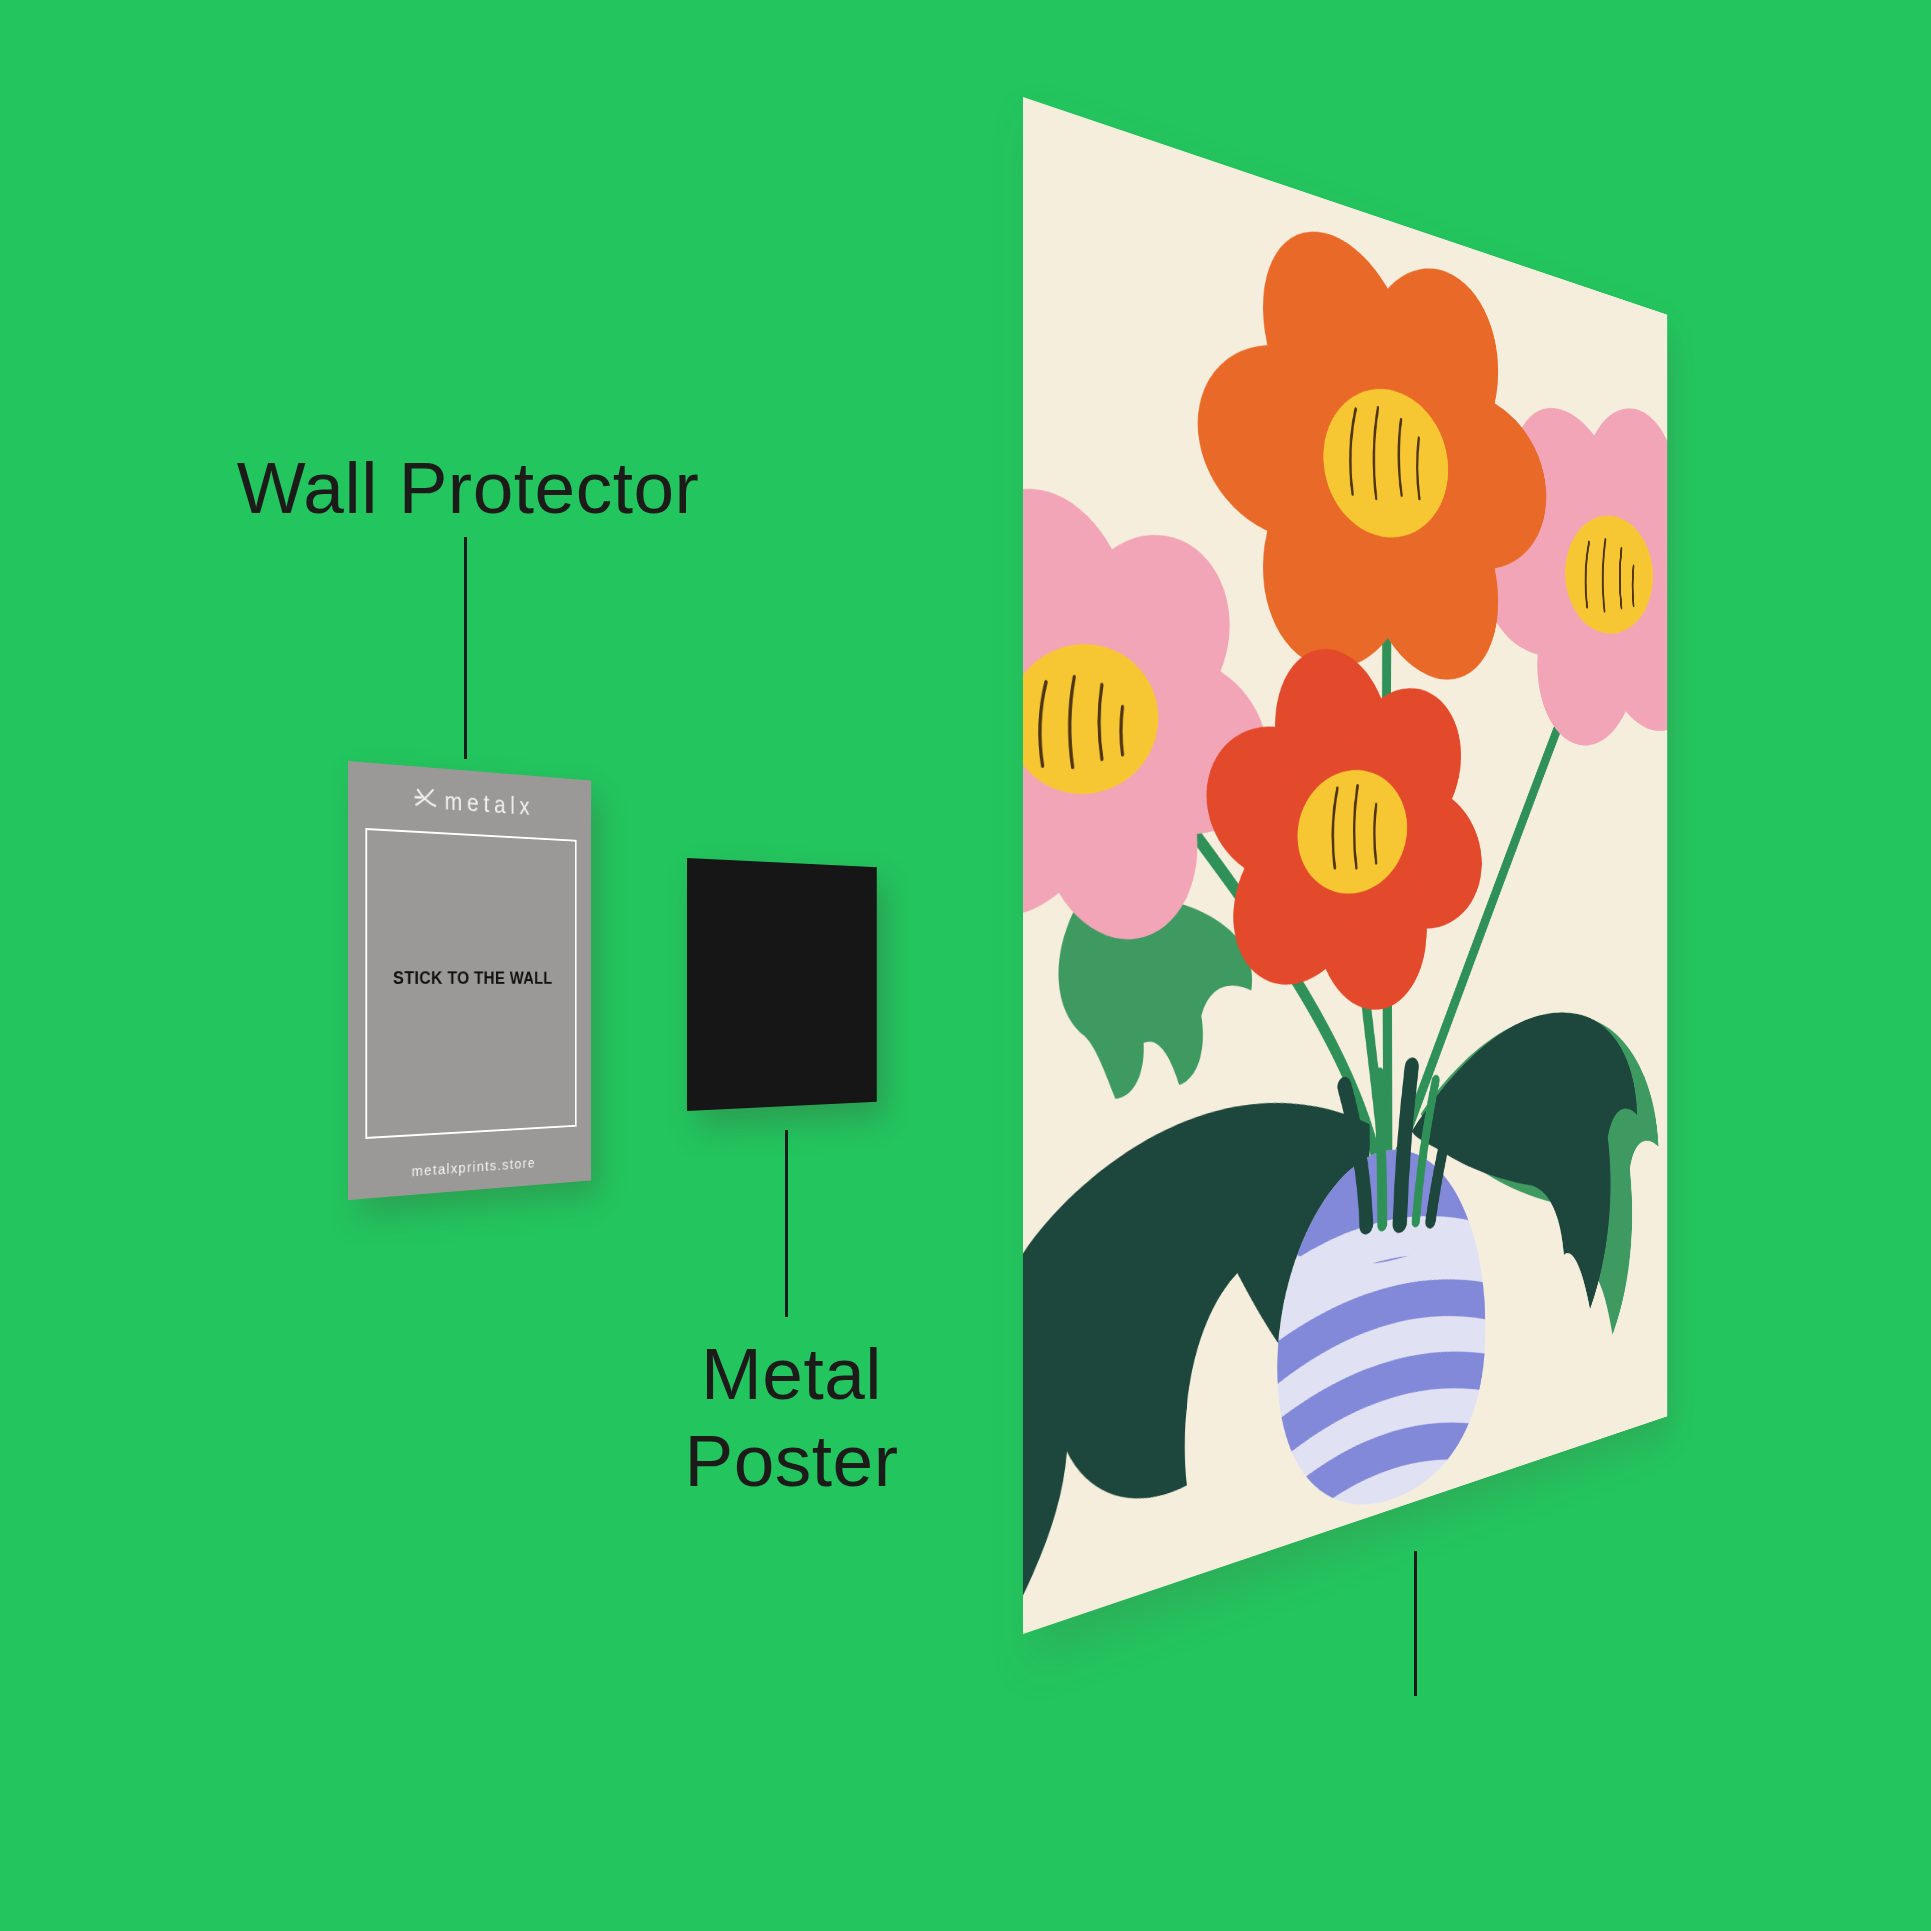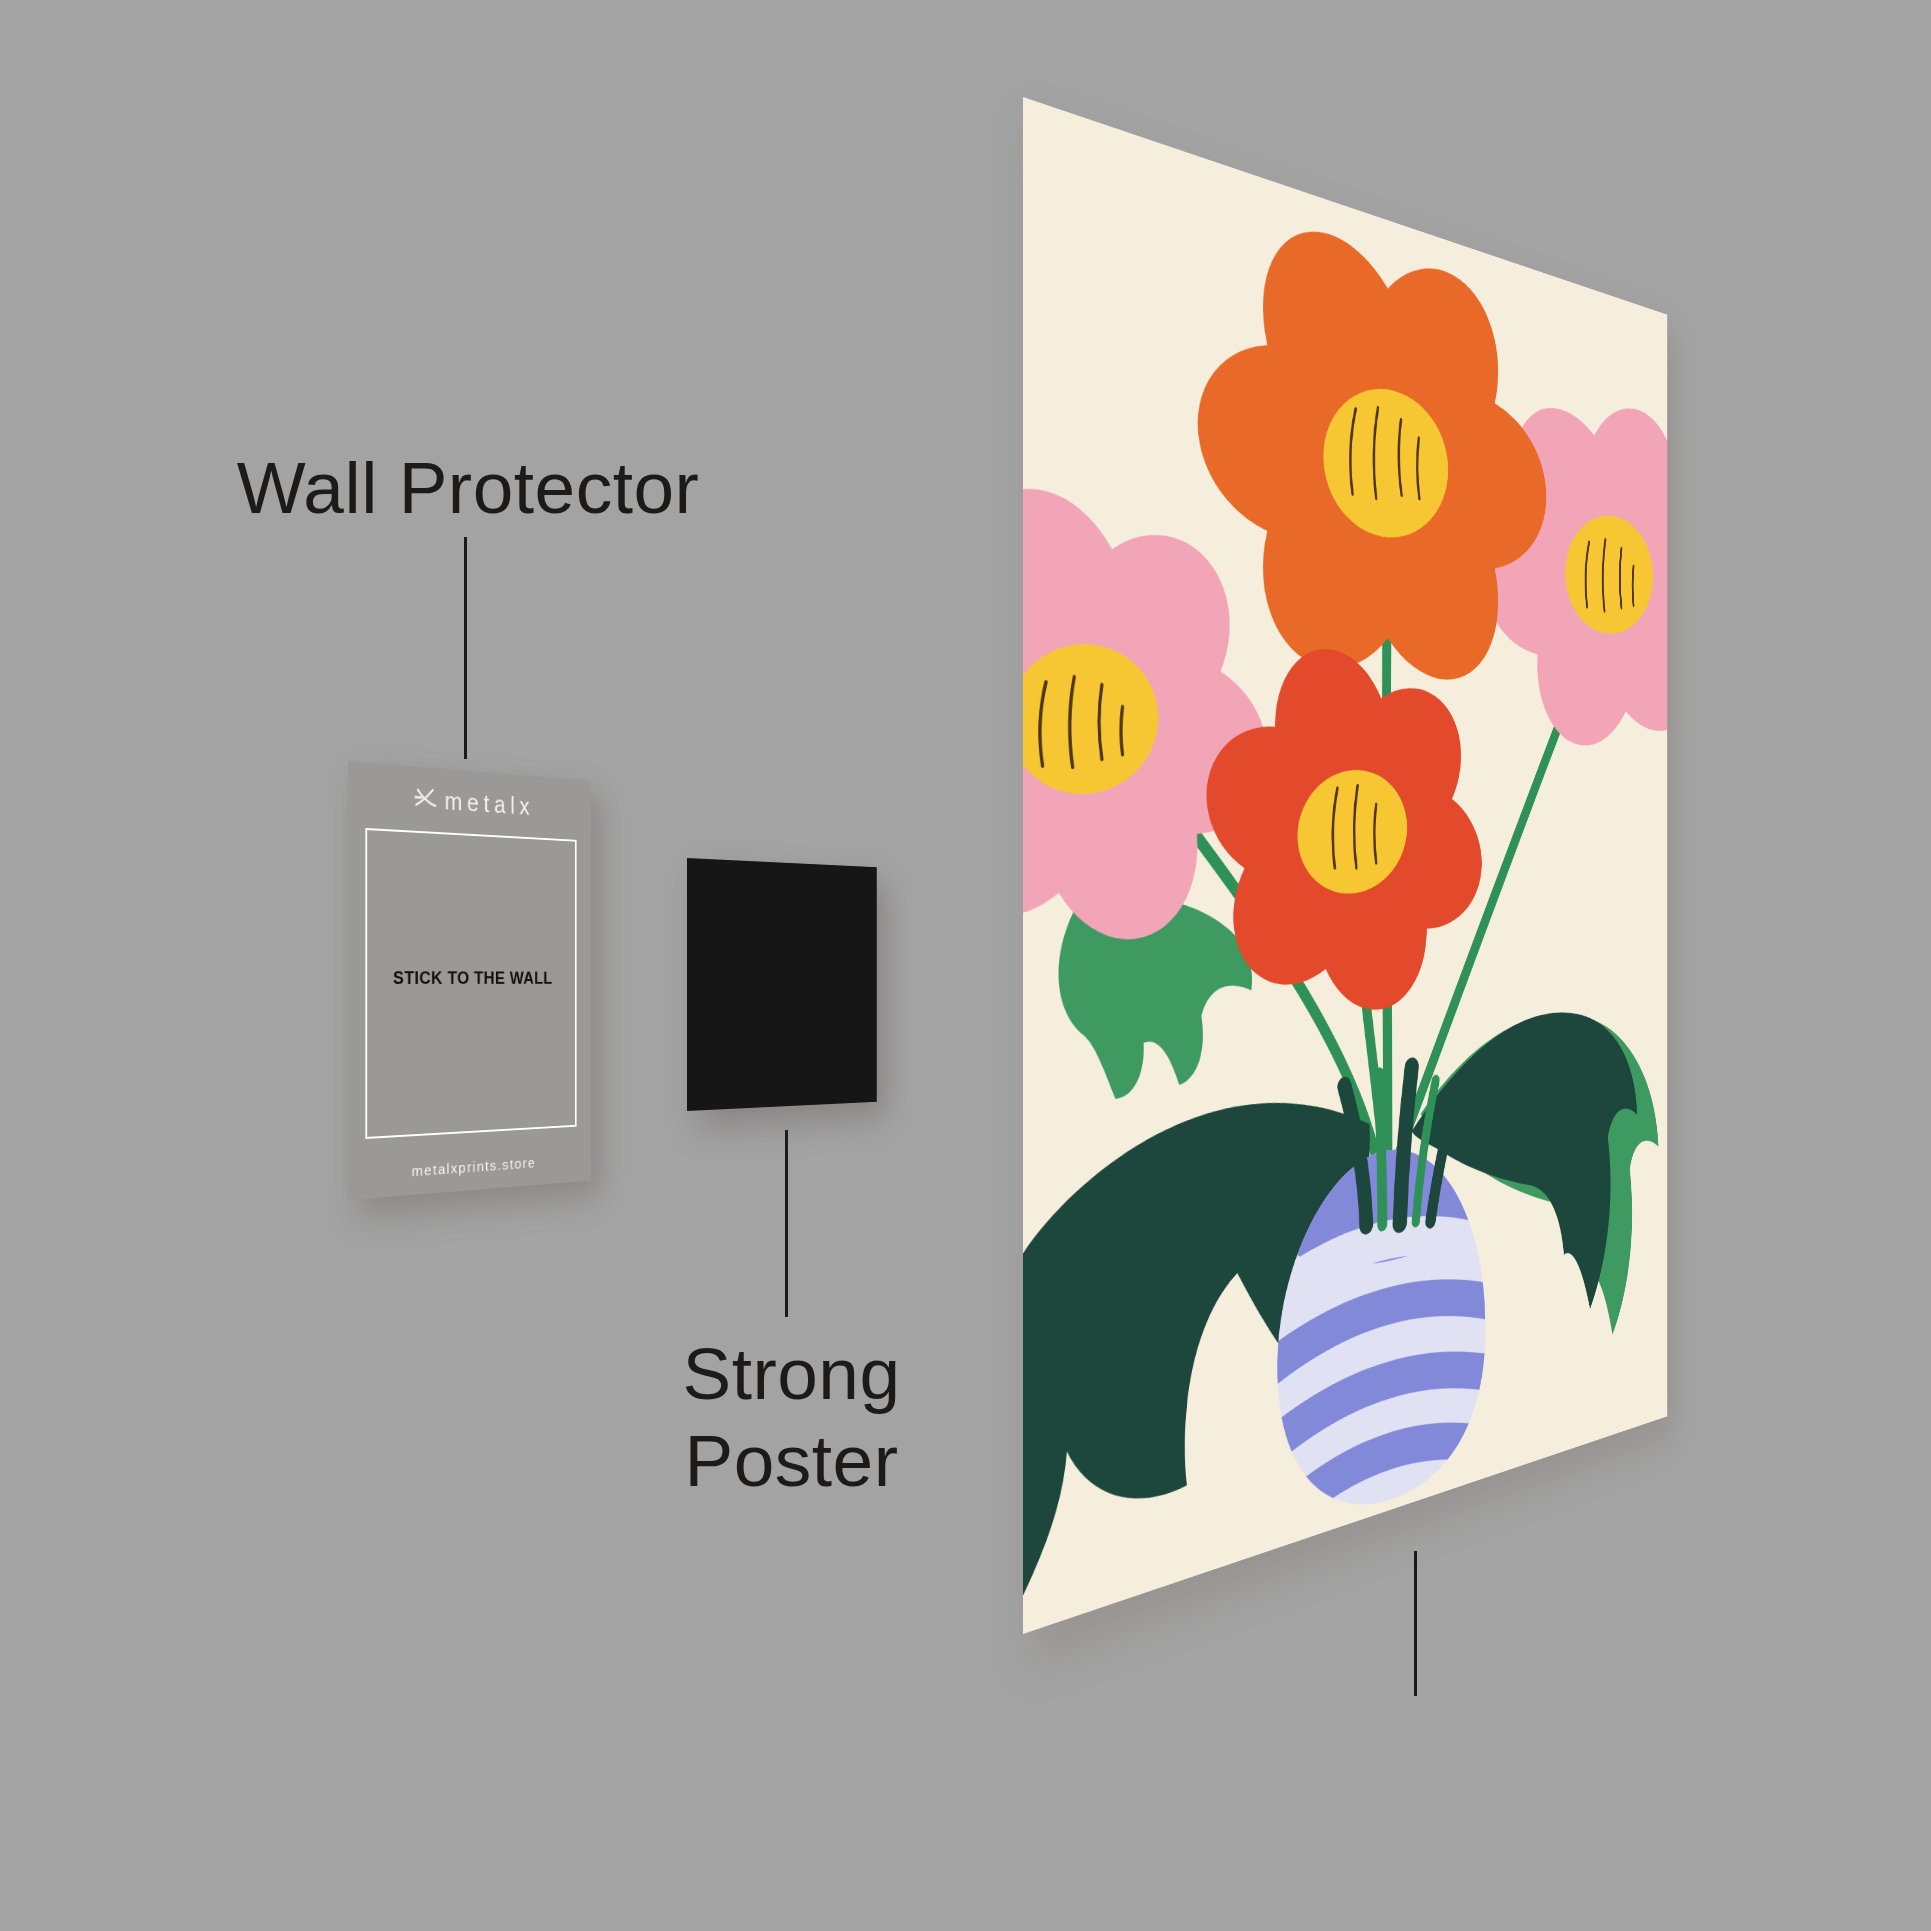--- a/index.html
+++ b/index.html
@@ -60,27 +60,27 @@
     position:absolute;left:1023px;top:97px;width:1009px;height:1537px;
     transform-origin:0 50%;
     transform:perspective(1159px) rotateY(27deg);
     box-shadow:15.4px 27px 48px rgba(96,74,62,.18);
   }
   .poster svg{display:block;width:100%;height:100%}
 </style>
 </head>
 <body>
 
-<div class="stage" style="background-color: #a3a3a3;">
+<div class="stage" style="background-color: #22c55e;">
 
   <div class="label" id="label-wall">Wall Protector</div>
   <div class="cline" id="line-wall"></div>
 
   <div class="label" id="label-magnet">
-    <div>Strong</div>
+    <div>Metal</div>
     <div>Poster</div>
   </div>
   <div class="cline" id="line-magnet"></div>
 
   <div class="cline" id="line-poster"></div>
 
   <div class="protector-card" style="background-color: rgb(155, 153, 151);">
     <div class="card-logo">
       <span>
         <svg width="27" height="23" viewBox="0 0 28 24" fill="none" stroke="#f2f1ef" stroke-width="2.4" stroke-linecap="round">

